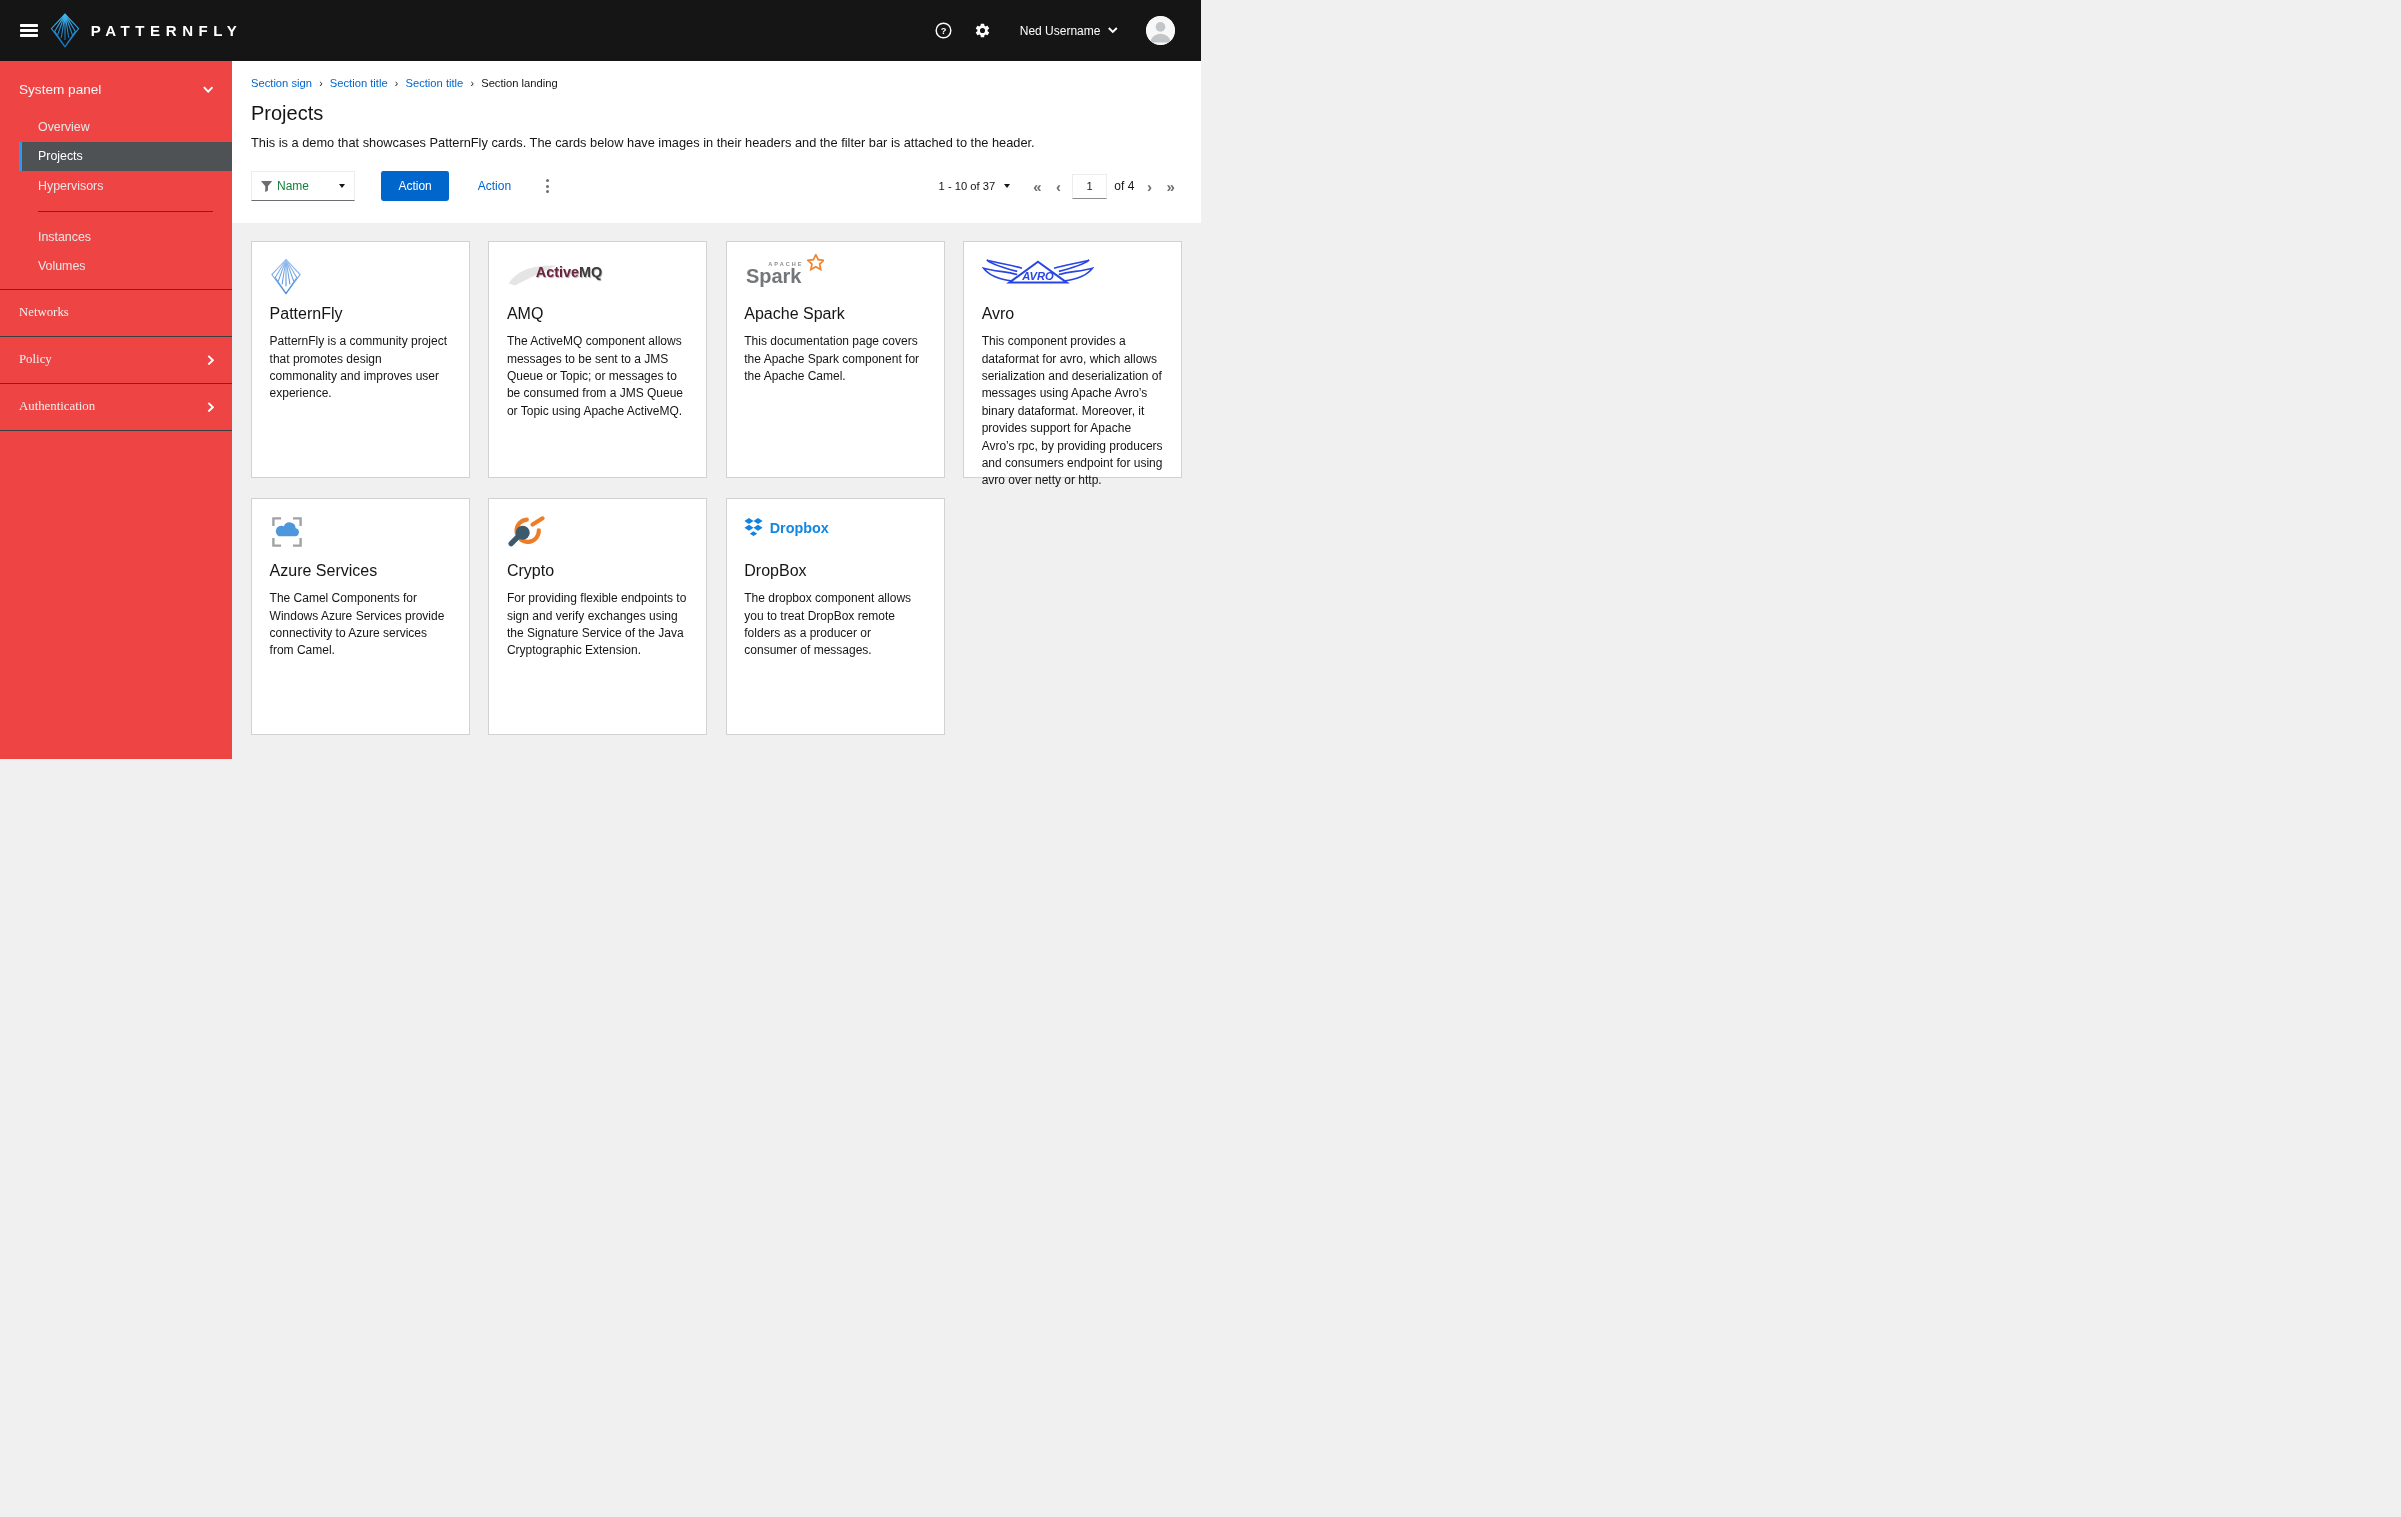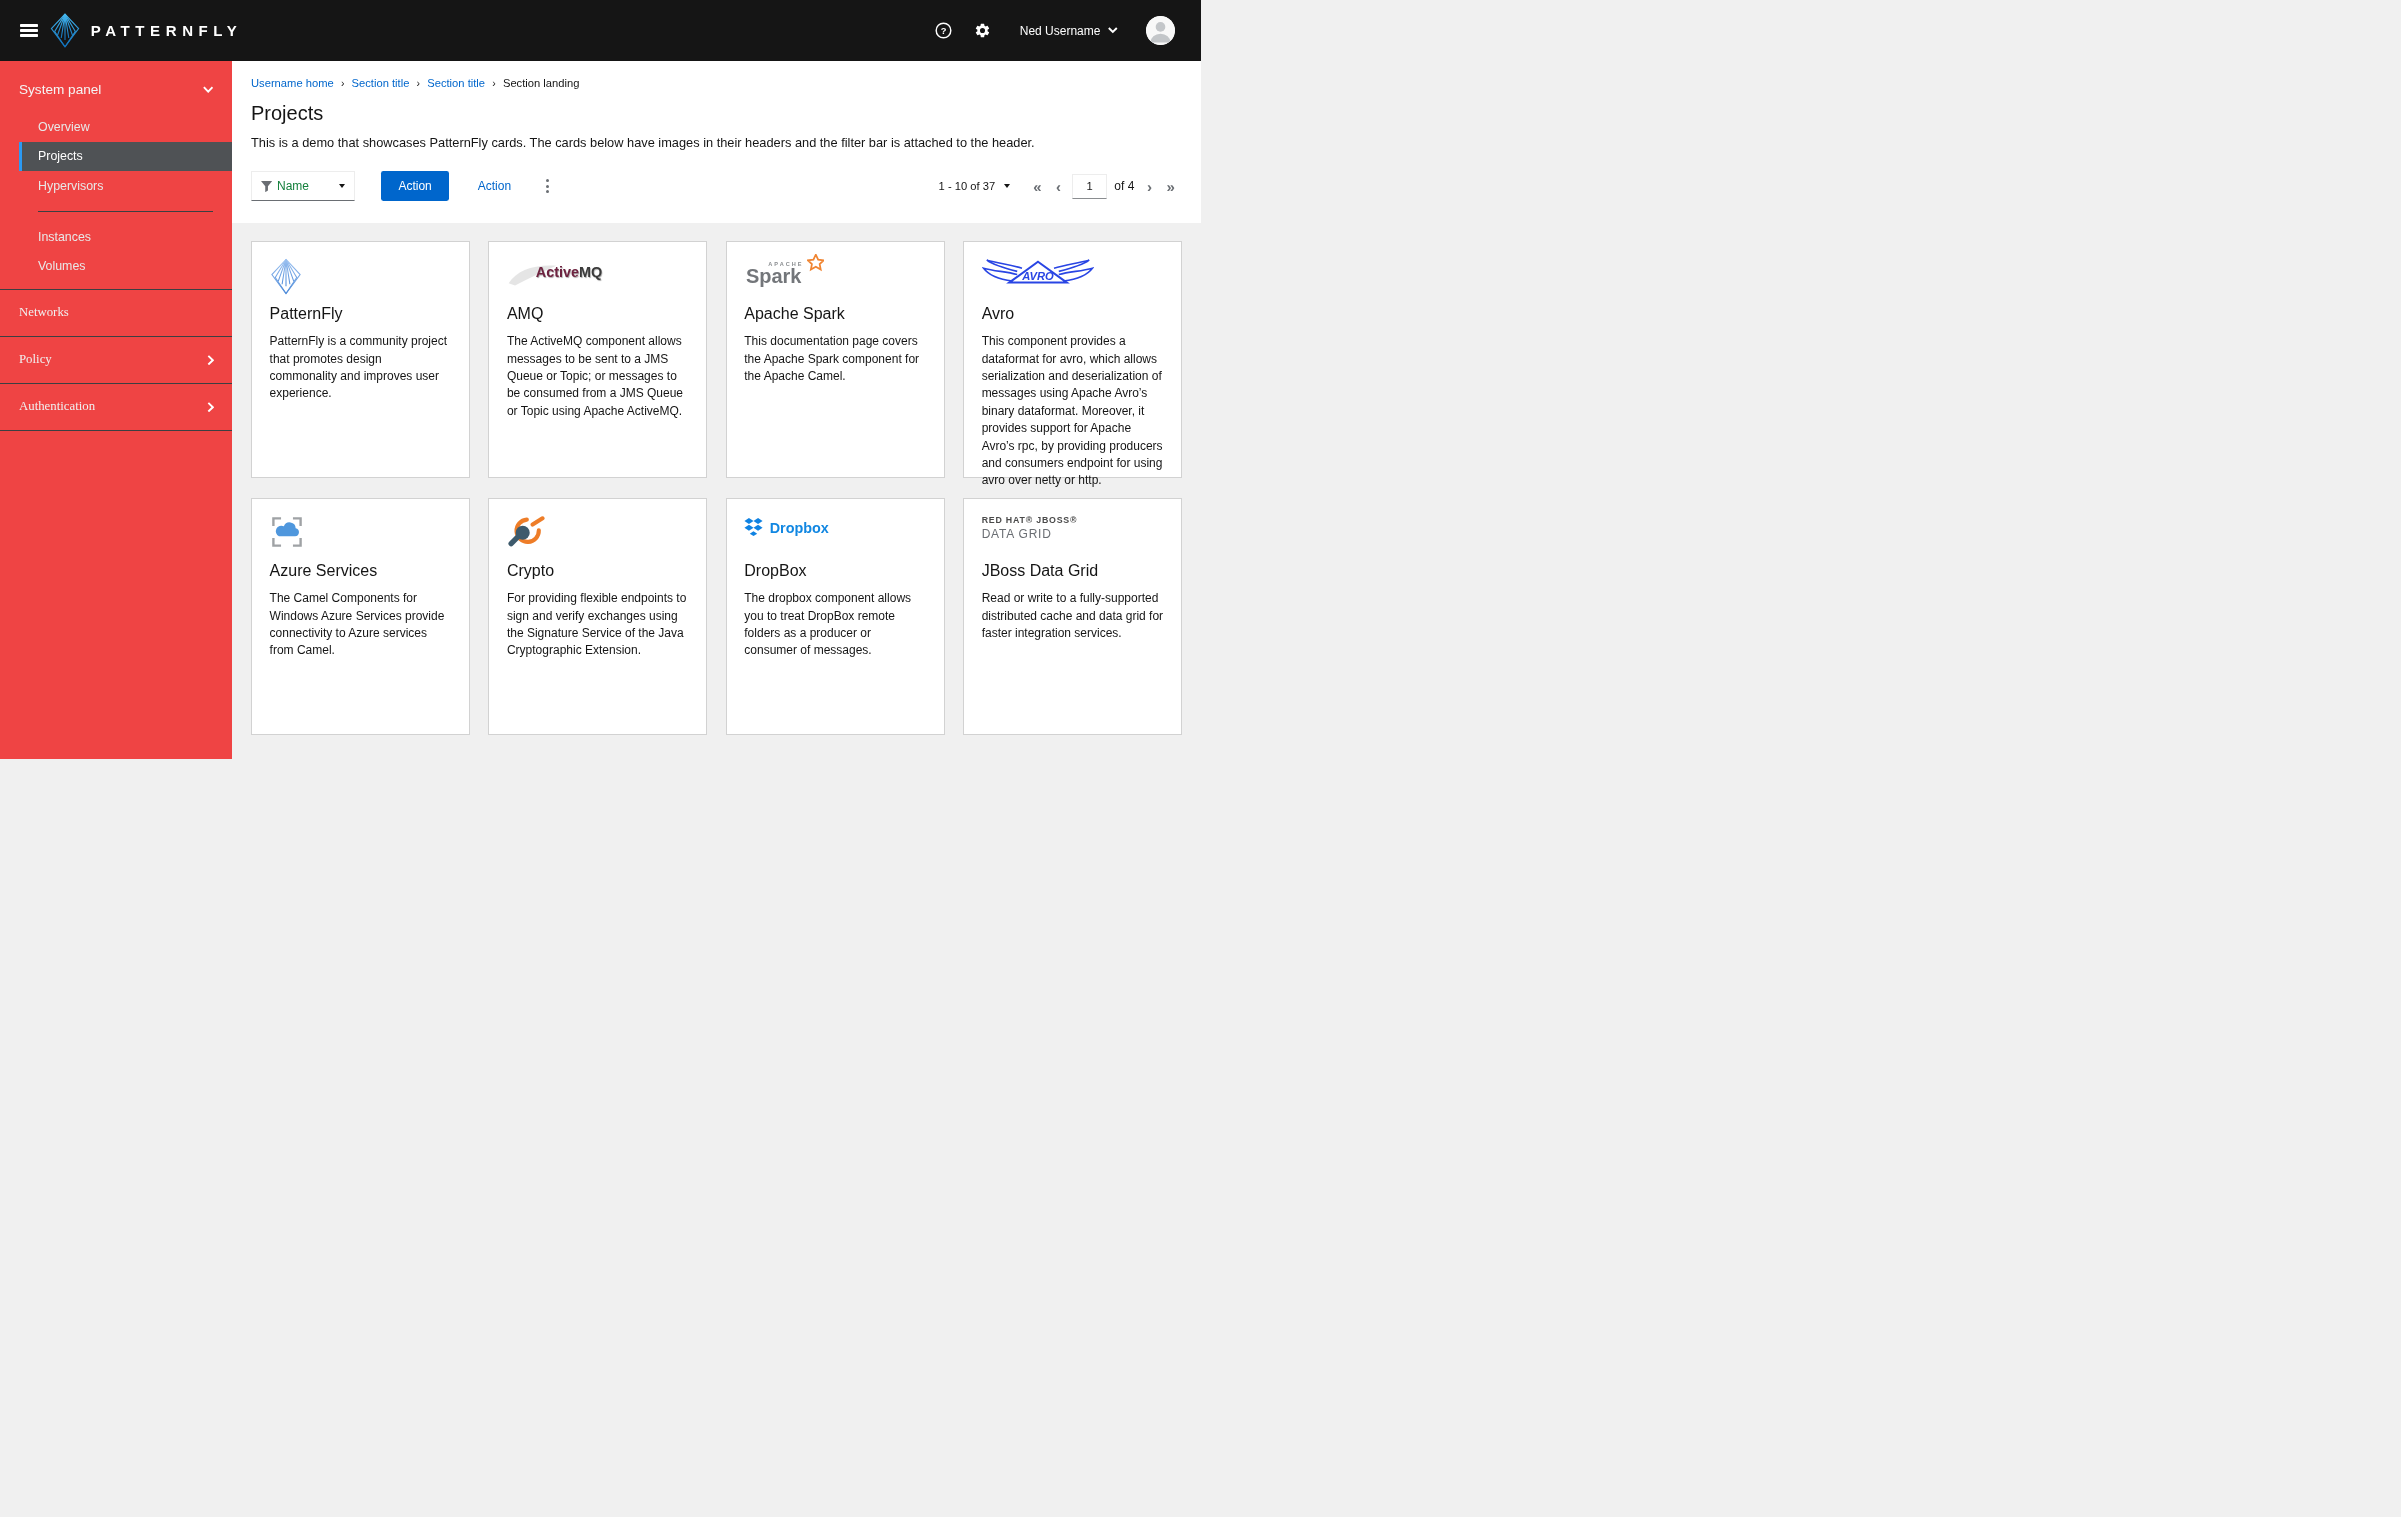--- a/index.html
+++ b/index.html
@@ -190,21 +190,21 @@
     <svg width="7.2" height="10.4" viewBox="0 0 8 12">
       <polyline points="1.4,1 6.6,6 1.4,11" fill="none" stroke="#fff" stroke-width="2.2"></polyline>
     </svg>
   </div>
   <hr class="divider-full">
 </nav>
 
 <main class="main">
   <section class="content-header">
     <nav class="breadcrumb">
-      <a>Username home</a>
+      <a>Section sign</a>
       <span class="crumb-sep">›</span>
       <a>Section title</a>
       <span class="crumb-sep">›</span>
       <a>Section title</a>
       <span class="crumb-sep">›</span>
       <span>Section landing</span>
     </nav>
     <h1 class="page-title">Projects</h1>
     <p class="page-desc">This is a demo that showcases PatternFly cards. The cards below have images in their headers and the filter bar is attached to the header.</p>
     <div class="toolbar">
@@ -346,26 +346,16 @@
               <path d="M11.5 16 L7 18.9 L11.5 21.8 L16 18.9 Z"></path>
             </g>
           </svg>
           <span class="dropbox-text">Dropbox</span>
         </div>
       </div>
       <h2 class="card-title">DropBox</h2>
       <p class="card-body">The dropbox component allows you to treat DropBox remote folders as a producer or consumer of messages.</p>
     </article>
 
-    <article class="card">
-      <div class="card-logo">
-        <div>
-          <div class="jboss-line1">RED HAT® JBOSS®</div>
-          <div class="jboss-line2">DATA GRID</div>
-        </div>
-      </div>
-      <h2 class="card-title">JBoss Data Grid</h2>
-      <p class="card-body">Read or write to a fully-supported distributed cache and data grid for faster integration services.</p>
-    </article>
 
   </section>
 </main>
 
 
 </body></html>

